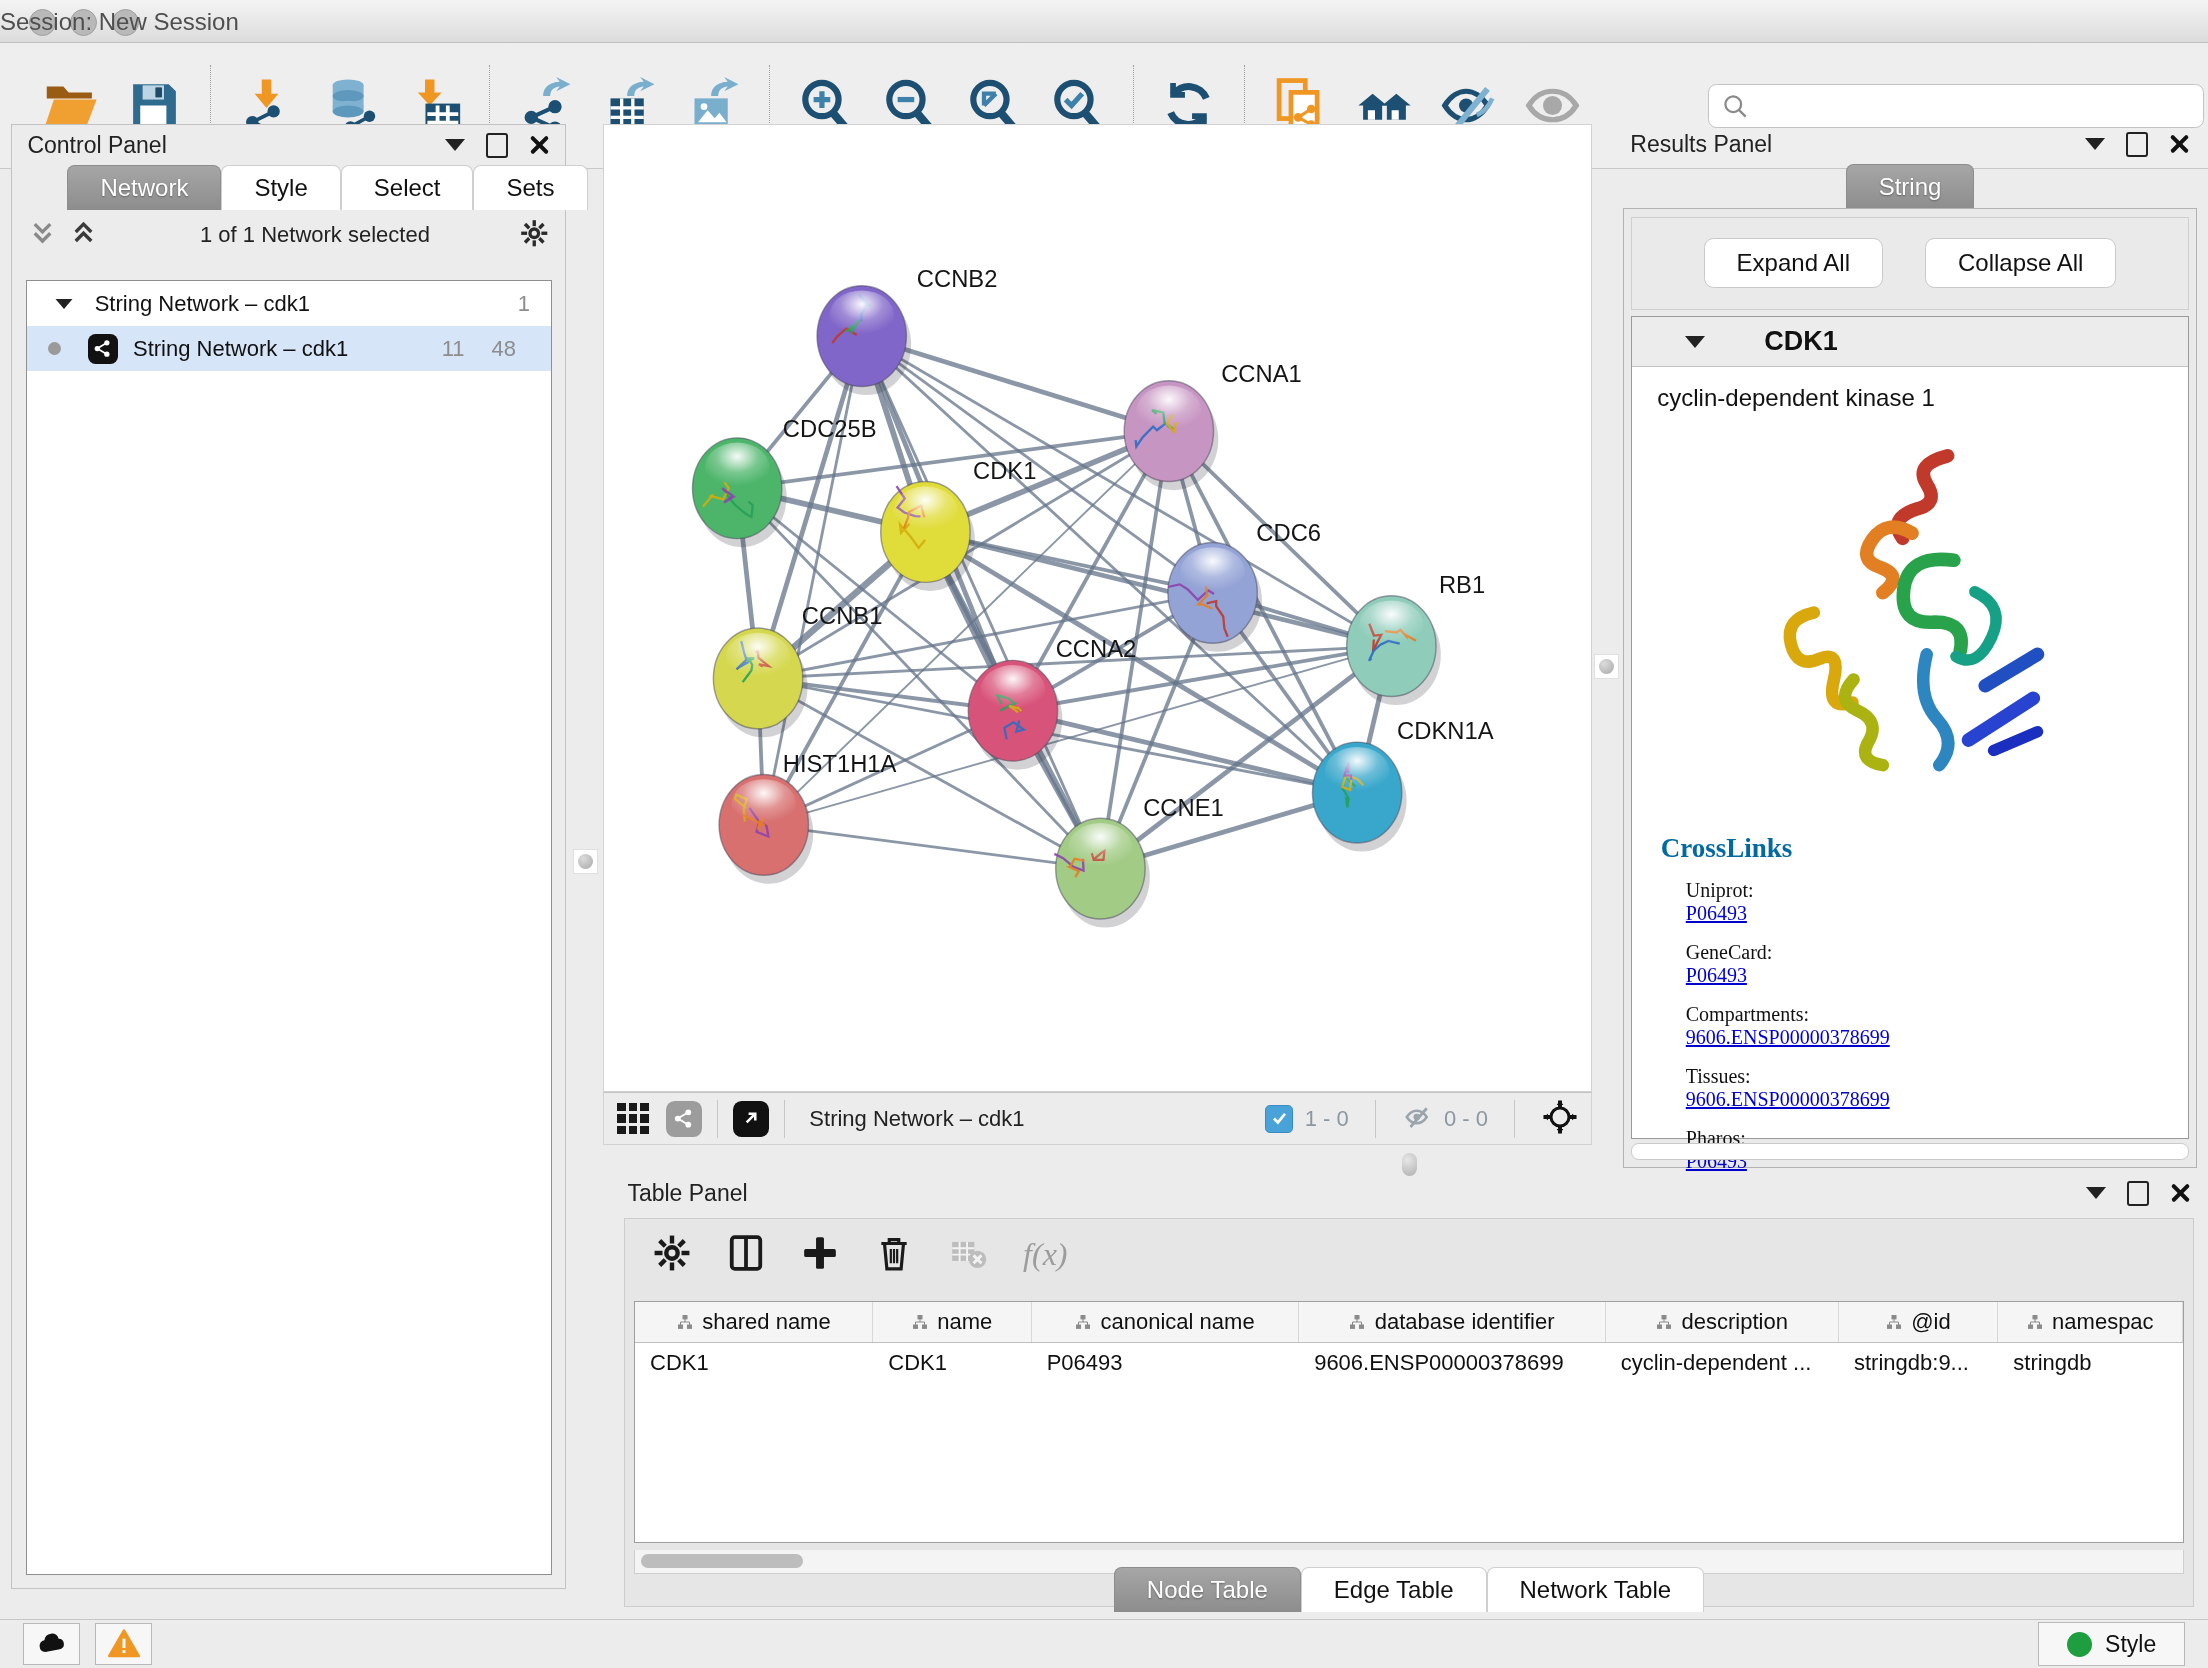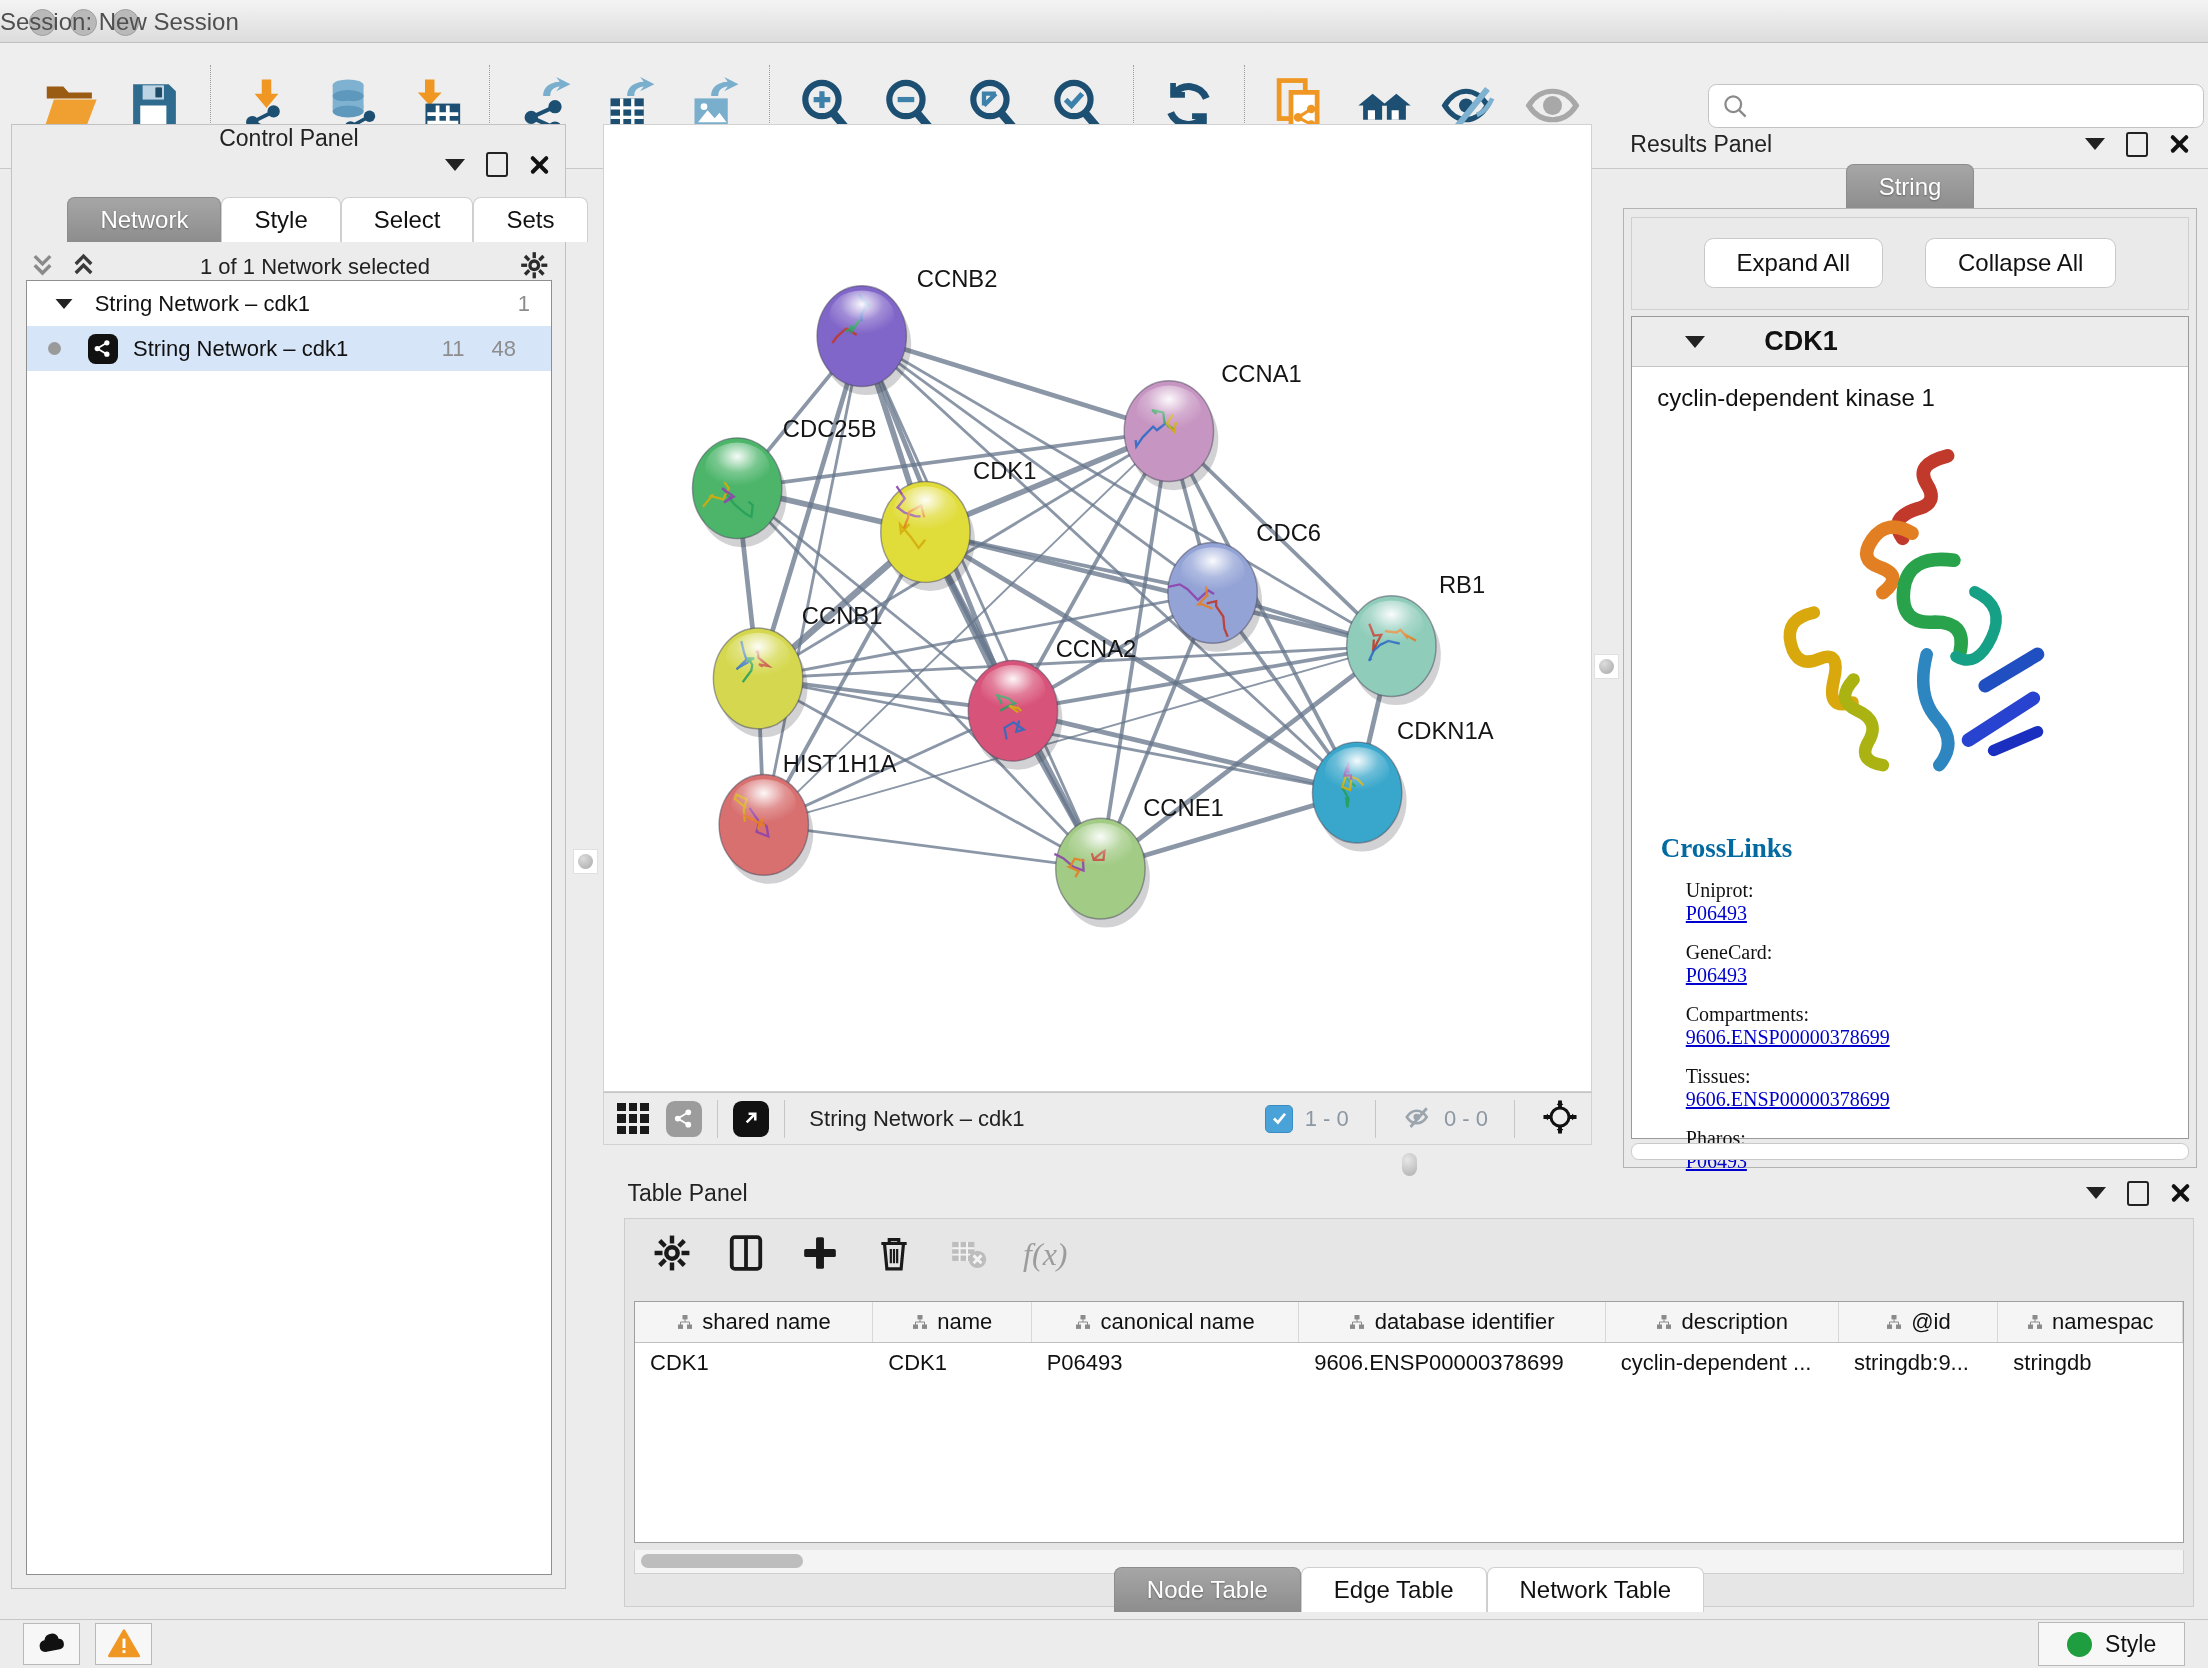--- a/index.html
+++ b/index.html
@@ -36,23 +36,23 @@
     width:23px;height:3.8px;background:#111;border-radius:1.9px;}
   .closex::before{transform:rotate(45deg);} .closex::after{transform:rotate(-45deg);}
   .tab{height:44px;padding:0 32px;display:flex;align-items:center;font-size:24px;
     background:#fff;border:1px solid #cfcfcf;border-bottom:none;
     border-radius:7.6px 7.6px 0 0;color:#111;}
   .tab.active{background:linear-gradient(#a6a6a6,#8d8d8d);color:#fff;
     text-shadow:0 1px 1.9px rgba(0,0,0,.35);border-color:#8d8d8d;}
   
   #control-panel{position:absolute;left:11.4px;top:124px;width:555px;height:1465px;
     background:#ececec;border:1px solid #c2c2c2;box-sizing:border-box;}
-  #cp-header{position:relative;height:40px;display:flex;align-items:center;padding:0 15px;flex-direction:column;}
+  #cp-header{position:relative;height:40px;display:flex;align-items:center;padding:0 15px;}
   #cp-header .pc{margin-left:auto;}
-  #cp-tabs{display:flex;padding-left:55px;align-items:flex-end;margin-top:32px;}
+  #cp-tabs{display:flex;padding-left:55px;align-items:flex-end;}
   #cp-subbar{display:flex;align-items:center;height:49px;padding:0 17px;}
   #cp-subbar .chev{margin-right:13.3px;}
   #cp-sel-status{flex:1;text-align:center;font-size:22px;color:#222;}
   #network-tree{position:absolute;left:13.3px;right:13.3px;top:155px;bottom:13.3px;
     background:#fff;border:1.9px solid #8f8f8f;}
   .tree-row{height:45px;display:flex;align-items:center;font-size:22px;color:#111;}
   .tree-row .cnt{color:#8d8d8d;}
   #tree-row-child{background:#d7e5f8;}
   .share-badge{width:30px;height:30px;border-radius:7.6px;background:#111;display:flex;
     align-items:center;justify-content:center;}

